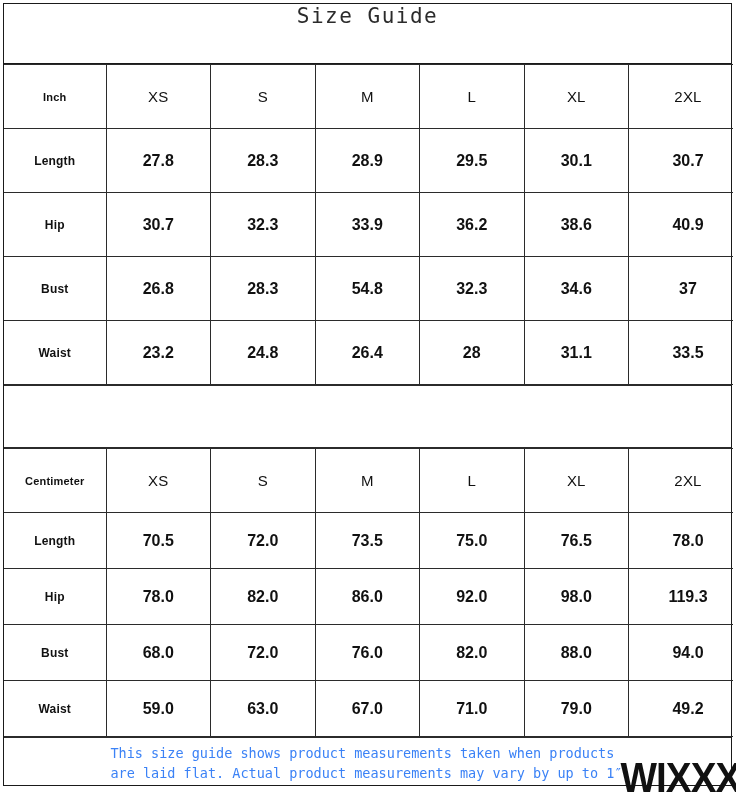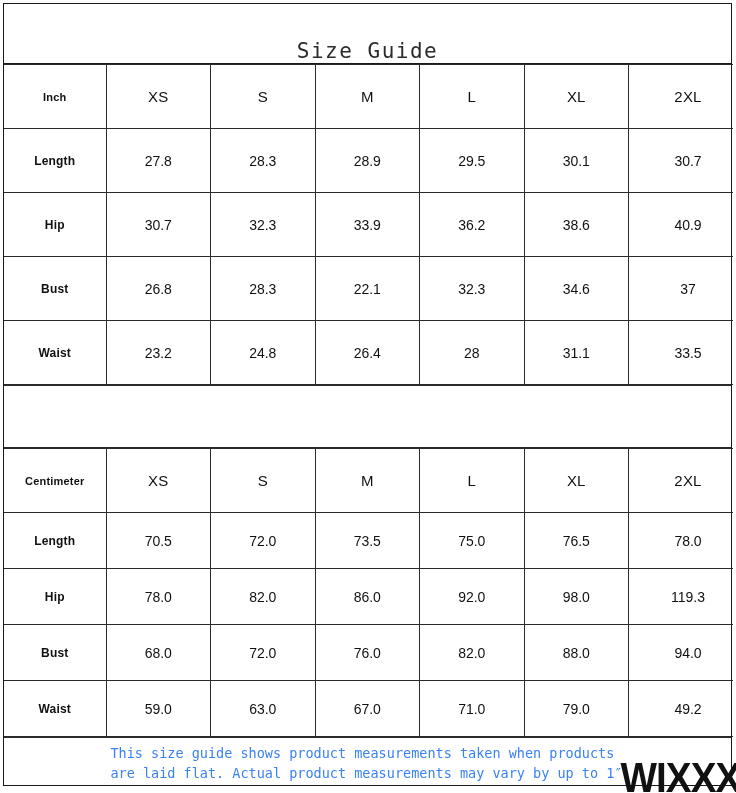--- a/index.html
+++ b/index.html
@@ -33,21 +33,21 @@
     border: 1px solid #1a1a1a;
     background: #ffffff;
   }
 
   
   .title-row {
     height: 60px;
     box-sizing: border-box;
     border-bottom: 1px solid #1a1a1a;
     display: flex;
-    align-items: flex-end;
+    align-items: flex-start;
     justify-content: center;
   }
   .title-text {
     font-family: "DejaVu Sans Mono", "Liberation Mono", monospace;
     font-size: 21px;
     font-weight: 400;
     color: #2b2b2b;
     letter-spacing: 1.5px;
   }
 
@@ -85,22 +85,22 @@
 
   
   .row-inch td { height: 63px; }
   .row-cm td { height: 55px; }
   td.row-label {
     font-size: 12px;
     font-weight: bold;
     letter-spacing: 0.2px;
   }
   td.value {
-    font-size: 14px;
-    font-weight: 400;
+    font-size: 16px;
+    font-weight: 700;
     color: #171717;
   }
 
   
   .spacer-row {
     height: 63px;
     box-sizing: border-box;
     border-top: 1px solid #2b2b2b;
     border-bottom: 1px solid #2b2b2b;
     background: #ffffff;
@@ -191,21 +191,21 @@
           <td class="value">33.9</td>
           <td class="value">36.2</td>
           <td class="value">38.6</td>
           <td class="value edge-right">40.9</td>
         </tr>
 
         <tr class="row-inch">
           <td class="row-label edge-left">Bust</td>
           <td class="value">26.8</td>
           <td class="value">28.3</td>
-          <td class="value">22.1</td>
+          <td class="value">54.8</td>
           <td class="value">32.3</td>
           <td class="value">34.6</td>
           <td class="value edge-right">37</td>
         </tr>
 
         <tr class="row-inch">
           <td class="row-label edge-left">Waist</td>
           <td class="value">23.2</td>
           <td class="value">24.8</td>
           <td class="value">26.4</td>

